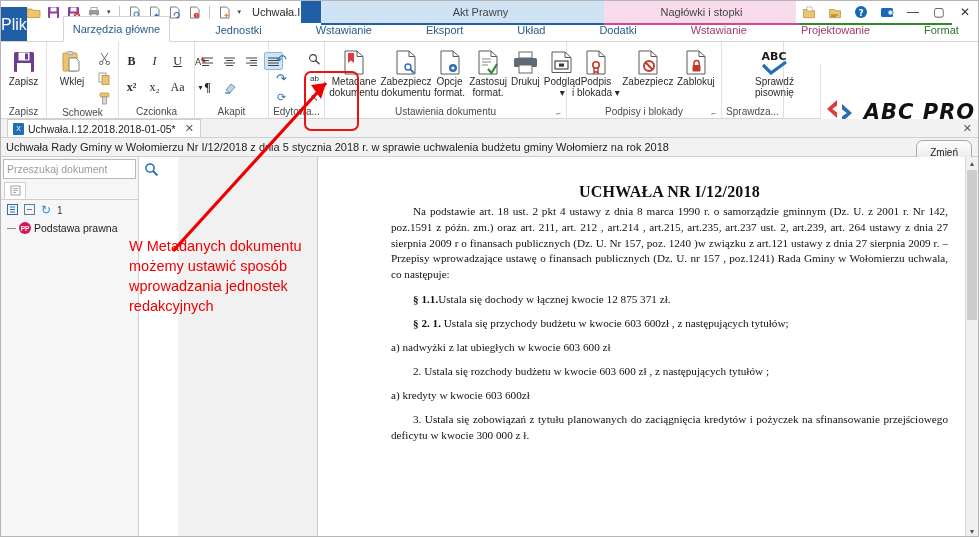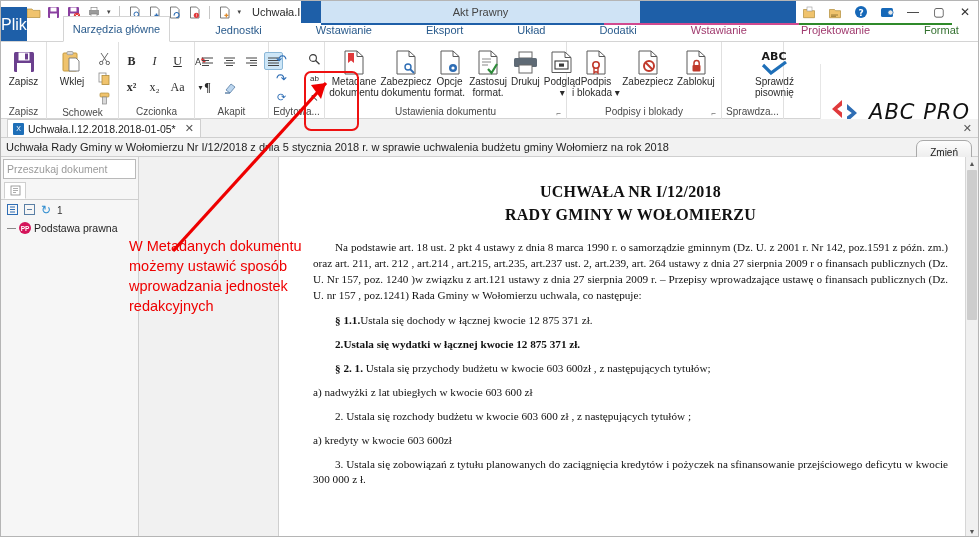--- a/index.html
+++ b/index.html
@@ -166,21 +166,21 @@
   .logo-area {
     position: absolute; right: 0; top: 22px;
     width: 158px; height: 96px;
     background: #ffffff;
     display: flex; align-items: center; justify-content: center;
     border-left: 1px solid #e6e6e6;
   }
   .logo-wrap { display: flex; align-items: center; gap: 4px; }
   .logo-text {
     font-family: "DejaVu Sans", sans-serif;
-    font-weight: normal; font-style: italic;
+    font-weight: bold; font-style: italic;
     font-size: 21px; letter-spacing: 1px; color: #111;
   }
 
   
   .doctabbar {
     position: relative;
     height: 19px;
     background: #f2f2f2;
     border-bottom: 1px solid #cfcfcf;
     display: flex; align-items: flex-end;
@@ -223,20 +223,21 @@
     border: 1px solid #a9a9a9; border-radius: 7px;
     display: flex; align-items: center;
   }
 
   
   .main {
     position: relative;
     height: 381px;
     display: flex;
     background: #ffffff;
+    gap: 39px;
   }
   .leftpane {
     width: 138px;
     background: #f6f6f6;
     border-right: 1px solid #cfcfcf;
     display: flex; flex-direction: column;
   }
   .searchrow {
     height: 20px; margin: 2px 2px 0 2px;
     display: flex; align-items: center;
@@ -423,20 +424,23 @@
           <path d="M8.4 7.4 v4 M6.4 9.4 h4" stroke="#e08b2e" stroke-width="1.4"></path>
         </svg>
       </span>
       <span class="qat-caret">▾</span>
       <span class="doc-title-mini">Uchwała.I.12.2018.2018-01-05*</span>
       <span class="qat-caret">▾</span>
     </div>
 
     <div class="ctx-group ctx-akt">
       <span>Akt Prawny</span>
+    </div>
+    <div class="ctx-group ctx-nag">
+      <span>Nagłówki i stopki</span>
     </div>
     <div class="ctx-group ctx-ark">
       <span>Arkusz</span>
     </div>
 
     <div class="winbtns">
       <span class="winbtn">
         <svg width="14" height="13" viewBox="0 0 14 13">
           <path d="M1.5 3.5 h5 l1 1.2 h5 v7 h-11 z" fill="#f0c36d" stroke="#b08c3a" stroke-width=".7"></path>
           <rect x="5" y="1" width="5" height="4" fill="#fff" stroke="#999" stroke-width=".6"></rect>
@@ -833,28 +837,24 @@
         <span class="badge-pp">PP</span>
         <span>Podstawa prawna</span>
       </div>
     </div>
 
     <div class="centerpane"></div>
 
     <div class="docpane">
       <div class="page">
         <div class="ctr ttl">UCHWAŁA NR I/12/2018</div>
-        <div class="ctr ttl" style="margin-bottom:14px;">RADY GMINY W WOŁOMIERZU</div>
         <p class="just indent" style="margin-bottom:9px;">Na podstawie art. 18 ust. 2 pkt 4 ustawy z dnia 8 marca 1990 r. o samorządzie gminnym (Dz. U. z 2001 r. Nr 142, poz.1591 z późn. zm.) oraz art. 211, art. 212 , art.214 , art.215, art.235, art.237 ust. 2, art.239, art. 264 ustawy z dnia 27 sierpnia 2009 r o finansach publicznych (Dz. U. Nr 157, poz. 1240 )w związku z art.121 ustawy z dnia 27 sierpnia 2009 r. – Przepisy wprowadzające ustawę o finansach publicznych (Dz. U. nr 157 , poz.1241) Rada Gminy w Wołomierzu uchwala, co następuje:</p>
 
         <p class="indent">
           <span class="b">§ 1.1.</span><span>Ustala się dochody w łącznej kwocie 12 875 371 zł.</span>
-        </p>
-        <p class="indent">
-          <span class="b">2.</span><span class="b">Ustala się wydatki w łącznej  kwocie 12 875 371 zł.</span>
         </p>
         <p class="indent">
           <span class="b">§ 2. 1.</span><span> Ustala się przychody  budżetu w kwocie 603 600zł , z następujących tytułów;</span>
         </p>
         <p>
           <span>a) nadwyżki z lat ubiegłych w kwocie 603 600 zł</span>
         </p>
         <p class="indent">
           <span>2. Ustala się  rozchody budżetu w kwocie 603 600 zł , z następujących tytułów ;</span>
         </p>

